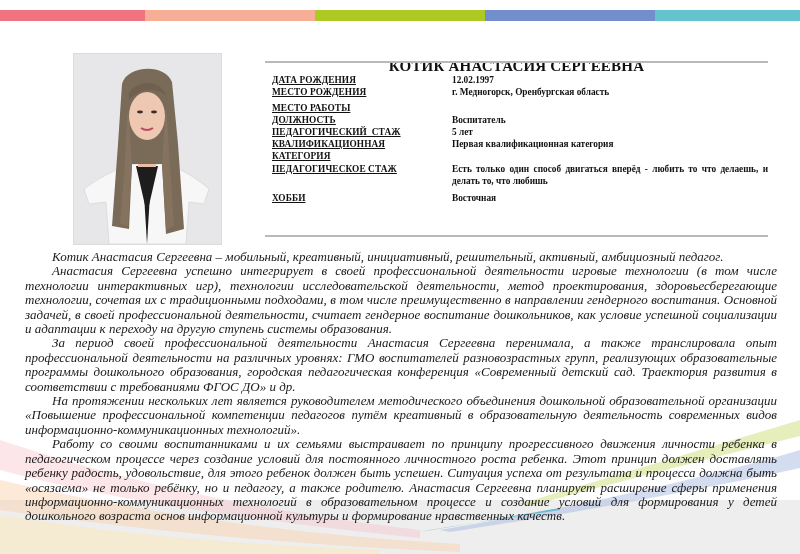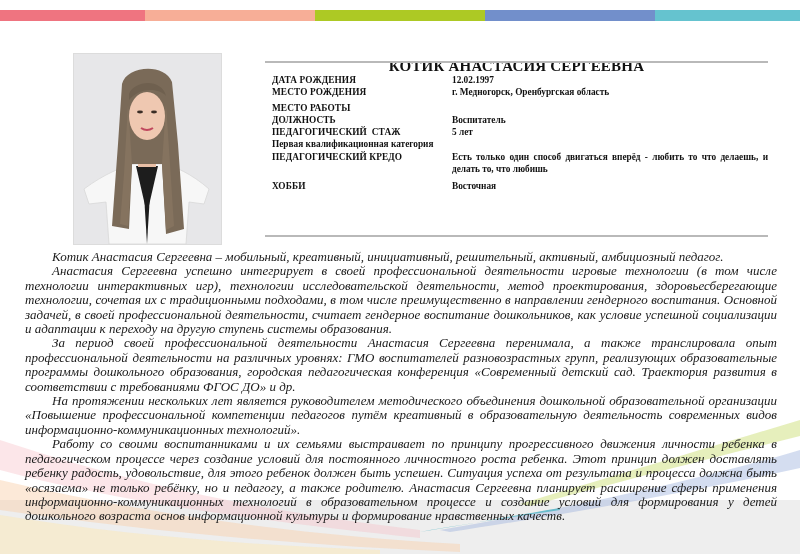--- a/index.html
+++ b/index.html
@@ -22,21 +22,21 @@
   }
 
   .title {
     position: absolute; left: 265px; top: 34px; width: 503px; text-align: center;
     font-weight: bold; font-size: 15px; letter-spacing: 0.2px; margin-top: 24px;
   }
   .rule { position: absolute; left: 265px; width: 503px; height: 0; border-top: 2px solid #b9b9b9; }
 
   .info { position: absolute; left: 272px; top: 74px; width: 496px; font-size: 9.3px; font-weight: bold; }
   .info .row { display: flex; line-height: 12px; }
-  .info .lbl { width: 180px; flex: none; letter-spacing: 0.1px; }
+  .info .lbl { width: 180px; flex: none; letter-spacing: 0.1px; text-decoration: underline; }
   .info .val { flex: 1; text-align: justify; }
 
   .bio {
     position: absolute; left: 25px; top: 250px; width: 752px;
     font-style: italic; font-size: 13px; line-height: 14.4px; text-align: justify;
     color: #1a1a1a;
   }
   .bio p { margin: 0; text-indent: 27px; }
 </style>
 </head>
@@ -102,24 +102,25 @@
   </div>
   <div class="row">
     <div class="lbl">ДОЛЖНОСТЬ</div>
     <div class="val">Воспитатель</div>
   </div>
   <div class="row">
     <div class="lbl" style="white-space:pre">ПЕДАГОГИЧЕСКИЙ  СТАЖ</div>
     <div class="val">5 лет</div>
   </div>
   <div class="row">
+    <div class="lbl" style="width:150px;margin-right:30px">КВАЛИФИКАЦИОННАЯ КАТЕГОРИЯ</div>
     <div class="val">Первая квалификационная категория</div>
   </div>
   <div class="row" style="margin-top:1px">
-    <div class="lbl">ПЕДАГОГИЧЕСКИЙ КРЕДО</div>
+    <div class="lbl">ПЕДАГОГИЧЕСКОЕ СТАЖ</div>
     <div class="val">Есть только один способ двигаться вперёд - любить то что делаешь, и делать то, что любишь</div>
   </div>
   <div class="row" style="margin-top:5px">
     <div class="lbl">ХОББИ</div>
     <div class="val">Восточная</div>
   </div>
 </div>
 <div class="rule" style="top:235px"></div>
 
 <div class="bio">

